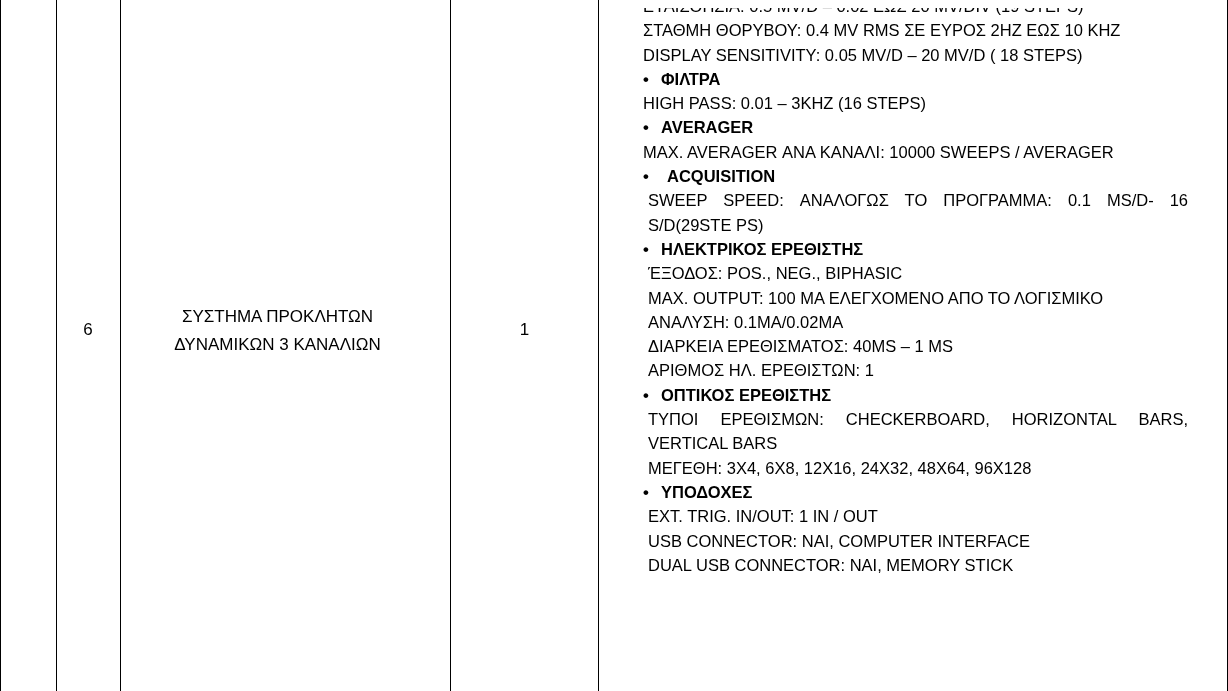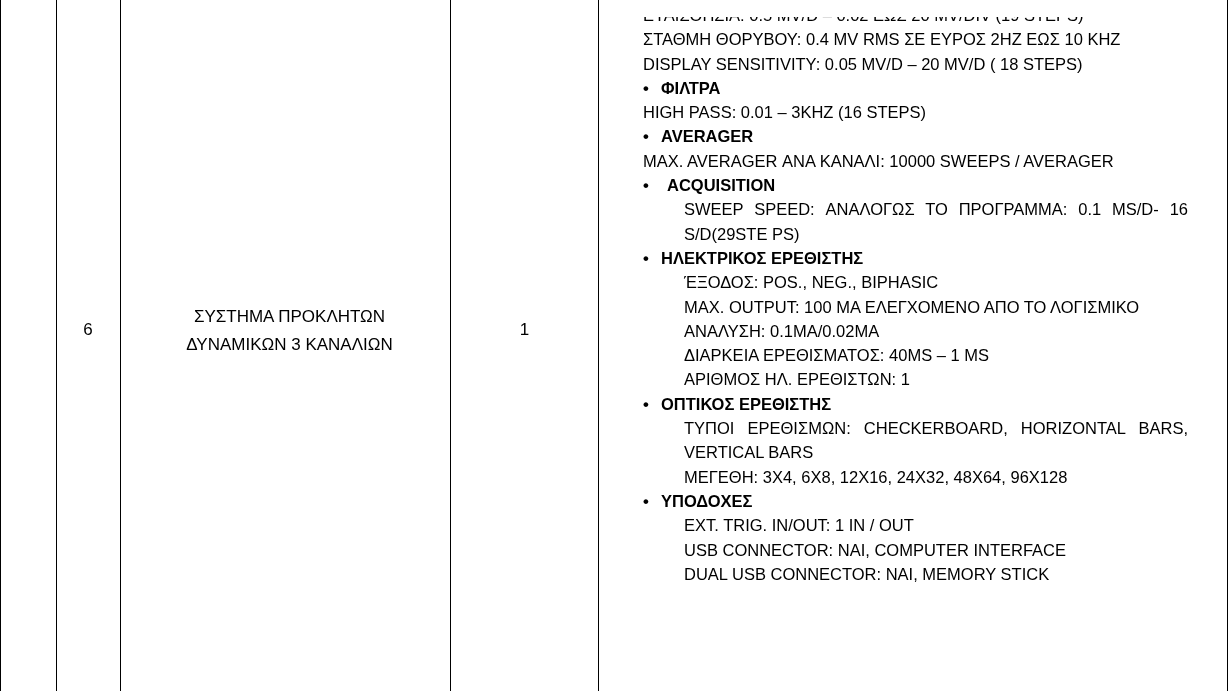--- a/index.html
+++ b/index.html
@@ -56,21 +56,21 @@
     left: 0;
     top: 320px;
     width: 64px;
     text-align: center;
     font-size: 17px;
   }
 
   
   .cell-desc {
     position: absolute;
-    left: 125px;
+    left: 113px;
     top: 0;
     width: 329px;
     height: 535px;
   }
   .cell-desc .txt {
     position: absolute;
     left: 0;
     top: 303px;
     width: 329px;
     text-align: center;
@@ -92,21 +92,21 @@
     top: 320px;
     width: 147px;
     text-align: center;
     font-size: 17px;
   }
 
   
   .cell-specs {
     position: absolute;
     left: 599px;
-    top: 17px;
+    top: 8px;
     width: 628px;
     height: 663px;
     overflow: hidden;
   }
   .specs-inner {
     position: absolute;
     left: 44px;
     top: -14px;
     width: 545px;
   }
@@ -114,21 +114,20 @@
     font-size: 16.5px;
     line-height: 24.3px;
     white-space: nowrap;
   }
   .spec-line.justify-last-left {
     text-align: justify;
     white-space: normal;
   }
   .spec-line.indent {
     padding-left: 5px;
-    margin-left: 36px;
   }
   .bullet-item {
     position: relative;
     font-weight: bold;
     font-size: 16.5px;
     line-height: 24.3px;
     padding-left: 18px;
   }
   .bullet-item .dot {
     position: absolute;

